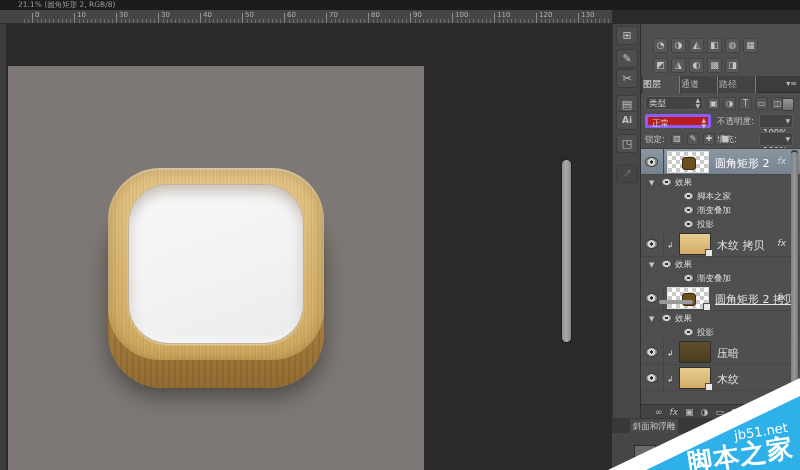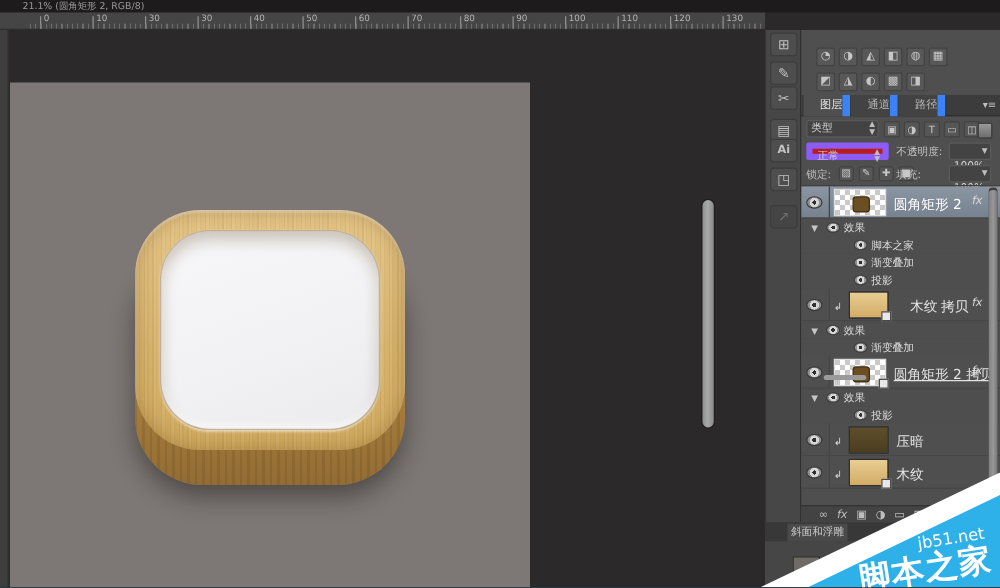--- a/index.html
+++ b/index.html
@@ -46,37 +46,37 @@
   .dock-btn.small-text{font-size:9px;font-weight:bold;}
   .dock-btn.disabled{color:#6f6f6f;background:#454545;}
   
   .panel{position:absolute;left:640px;top:24px;width:160px;height:394px;background:#4f4f4f;
          border-left:1px solid #303030;box-sizing:border-box;}
   .adj-row{position:absolute;left:12px;width:140px;height:16px;display:flex;gap:3px;}
   .adj-btn{width:15px;height:15px;background:#585858;border:1px solid #434343;border-radius:2px;
            box-sizing:border-box;color:#c6c6c6;font-size:9px;line-height:13px;text-align:center;}
   .tabbar{position:absolute;left:0;top:52px;width:100%;height:17px;background:#3c3c3c;
           border-bottom:1px solid #2f2f2f;box-sizing:border-box;}
-  .tab{position:absolute;top:0;height:17px;font-size:9px;line-height:17px;text-align:right;
-       color:#b5b5b5;background:#434343;border-right:6px solid #3b82f6;box-sizing:border-box;}
+  .tab{position:absolute;top:0;height:17px;font-size:9px;line-height:17px;text-align:left;
+       color:#b5b5b5;background:#434343;border-right:1px solid #3b82f6;box-sizing:border-box;}
   .tab.active{background:#4f4f4f;color:#e3e3e3;}
   .panel-menu{position:absolute;right:3px;top:3px;font-size:8px;color:#c0c0c0;letter-spacing:0;}
   .filter-row{position:absolute;left:0;top:71px;width:100%;height:17px;}
   .kind-box{position:absolute;left:4px;top:1px;width:58px;height:14px;background:#434343;
             border:1px solid #5a5a5a;border-radius:2px;box-sizing:border-box;font-size:8.5px;
             line-height:12px;color:#d5d5d5;padding-left:3px;}
   .kind-box .uds{float:right;margin-right:2px;font-size:6px;line-height:6px;color:#bdbdbd;}
   .filter-icons{position:absolute;left:66px;top:2px;display:flex;gap:3px;}
   .f-icon{width:13px;height:13px;background:#565656;border:1px solid #424242;border-radius:2px;
           box-sizing:border-box;font-size:8px;line-height:11px;text-align:center;color:#c8c8c8;}
   .filter-toggle{position:absolute;right:6px;top:3px;width:10px;height:11px;border-radius:2px;
           background:linear-gradient(180deg,#9a9a9a,#6d6d6d);border:1px solid #3d3d3d;}
   .blend-row{position:absolute;left:0;top:89px;width:100%;height:17px;font-size:8.5px;}
   .mode-box{position:absolute;left:4px;top:1px;width:66px;height:14px;background:#b91c1c;
-            border:5px solid #8b5cf6;border-radius:2px;box-sizing:border-box;line-height:12px;
+            border:3px solid #8b5cf6;border-radius:2px;box-sizing:border-box;line-height:12px;
             color:#d5d5d5;padding-left:4px;}
   .mode-box .uds{float:right;margin-right:2px;font-size:6px;line-height:6px;color:#bdbdbd;}
   .opacity-lbl,.lock-lbl,.fill-lbl{position:absolute;color:#c3c3c3;text-align:center;}
   .opacity-lbl{left:76px;top:3px;}
   .val-box{position:absolute;top:1px;width:34px;height:14px;background:#434343;border:1px solid #5a5a5a;
            border-radius:2px;box-sizing:border-box;line-height:12px;color:#d5d5d5;padding-left:3px;}
   .val-box .dn{float:right;margin-right:2px;font-size:6px;color:#bdbdbd;}
   .lock-row{position:absolute;left:0;top:107px;width:100%;height:17px;font-size:8.5px;}
   .lock-lbl{left:4px;top:3px;}
   .lock-icons{position:absolute;left:30px;top:2px;display:flex;gap:4px;}
@@ -319,21 +319,21 @@
           <span class="eye indent"></span>
           <span class="sub-lbl indent">投影</span>
         </div>
         <div class="lrow main">
           <span class="eye"></span>
           <span class="vline"></span>
           <span class="clip">↲</span>
           <span class="thumb wood" style="left: 38px; width: 32px;">
             <span class="badge"></span>
           </span>
-          <span class="lname" style="left: 87px; font-family: Liberation Serif, serif;">木纹 拷贝</span>
+          <span class="lname" style="left: 76px;">木纹 拷贝</span>
           <span class="fxlbl">fx</span>
           <span class="caret">▲</span>
         </div>
         <div class="lrow sub">
           <span class="fxcaret">▼</span>
           <span class="eye"></span>
           <span class="sub-lbl">效果</span>
         </div>
         <div class="lrow sub">
           <span class="eye indent"></span>

